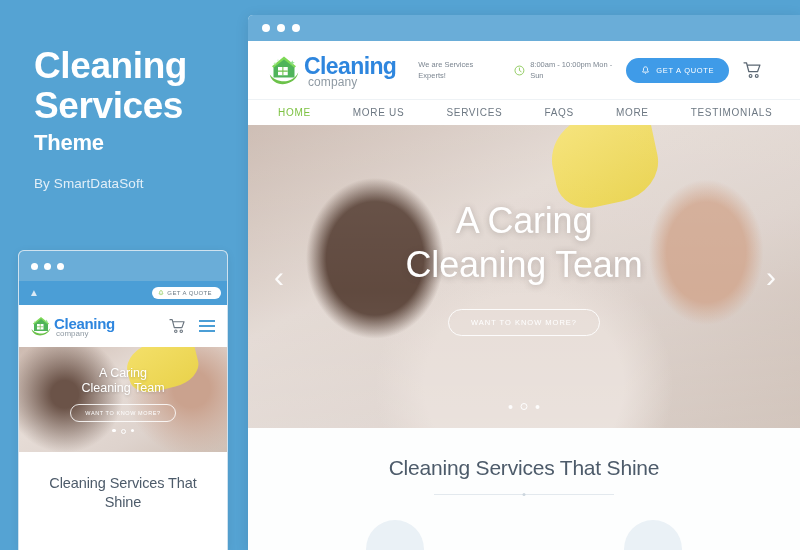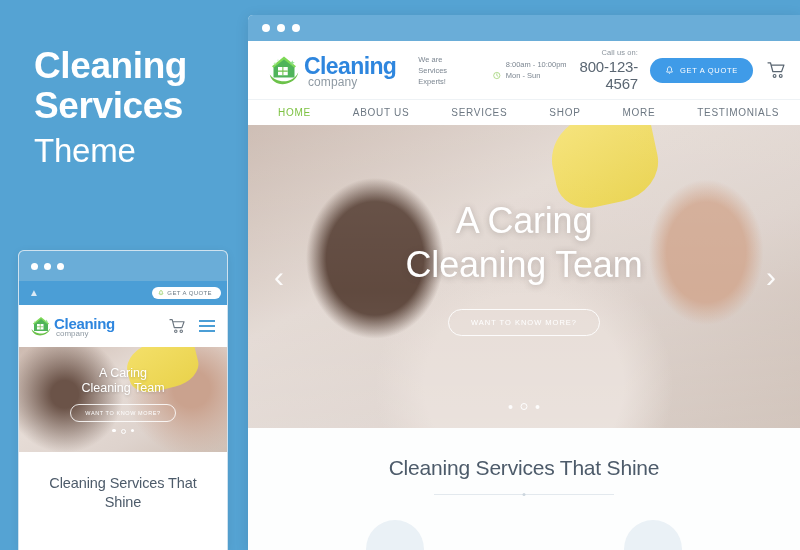--- a/index.html
+++ b/index.html
@@ -18,24 +18,24 @@
   }
   .promo-title {
     color: #ffffff;
     font-size: 37px;
     font-weight: bold;
     line-height: 40px;
     letter-spacing: -0.4px;
   }
   .promo-sub {
     color: #ffffff;
-    font-size: 33px;
-    font-weight: normal;
+    font-size: 22px;
+    font-weight: bold;
     line-height: 34px;
-    margin-top: 8px;
+    margin-top: 0;
     letter-spacing: -0.2px;
   }
   .promo-by {
     color: #e2eff8;
     font-size: 13.5px;
     margin-top: 16px;
     letter-spacing: 0.1px;
   }
 
   
@@ -178,21 +178,21 @@
   .logo-co {
     color: #8f9aa3; font-size: 12px; display: block;
     margin-top: -2px; margin-left: 4px; letter-spacing: 0.1px;
   }
   .tagline {
     color: #7c8691; font-size: 7.5px;
     line-height: 11px; margin-left: 22px;
     width: 74px;
   }
   .hours {
-    display: flex; align-items: flex-end; gap: 5px;
+    display: flex; align-items: center; gap: 5px;
     margin-left: 22px; width: 112px;
   }
   .hours-txt {
     color: #7c8691; font-size: 7.5px; line-height: 11px;
   }
   .callus {
     margin-left: auto; text-align: right; padding-right: 12px;
   }
   .callus-l {
     color: #8b949d; font-size: 7.5px; letter-spacing: 0.1px;
@@ -323,20 +323,21 @@
 </style>
 </head>
 <body>
 
 <div class="promo">
   <div class="promo-title">
     <div>Cleaning</div>
     <div>Services</div>
   </div>
   <div class="promo-sub">Theme</div>
+  <div class="promo-by">By SmartDataSoft</div>
 </div>
 
 <div class="mobile">
 
   <div class="m-chrome">
     <i></i>
     <i></i>
     <i></i>
   </div>
 
@@ -430,47 +431,43 @@
     <div class="tagline">We are Services Experts!</div>
 
     <div class="hours">
       <svg width="11" height="11" viewBox="0 0 20 20">
         <circle cx="10" cy="10" r="8.2" fill="none" stroke="#7dc242" stroke-width="1.5"></circle>
         <path d="M10 5.4V10l3.1 2.1" fill="none" stroke="#7dc242" stroke-width="1.5" stroke-linecap="round"></path>
       </svg>
       <span class="hours-txt">8:00am - 10:00pm Mon - Sun</span>
     </div>
 
-    <div class="callus">
-      <div class="callus-l">Call us on:</div>
-      <div class="callus-n">800-123-4567</div>
-    </div>
 
     <button class="quote-btn">
       <svg width="9" height="9" viewBox="0 0 16 16">
         <path d="M8 1.5c-2.2 0-3.6 1.6-3.6 3.7v2.6L3 9.9v.9h10v-.9l-1.4-2.1V5.2c0-2.1-1.4-3.7-3.6-3.7z" fill="none" stroke="#ffffff" stroke-width="1.5"></path>
         <path d="M6.6 12.1a1.5 1.5 0 0 0 2.8 0" fill="none" stroke="#ffffff" stroke-width="1.5"></path>
       </svg>
       <span>GET A QUOTE</span>
     </button>
 
     <button class="cart-btn">
       <svg width="19" height="17" viewBox="0 0 24 22">
         <path d="M1 1h3.2l3.1 11.6h11.2L21.6 4H6" fill="none" stroke="#5a6672" stroke-width="1.6" stroke-linecap="round" stroke-linejoin="round"></path>
         <circle cx="9.5" cy="18" r="1.8" fill="none" stroke="#5a6672" stroke-width="1.5"></circle>
         <circle cx="17.5" cy="18" r="1.8" fill="none" stroke="#5a6672" stroke-width="1.5"></circle>
       </svg>
     </button>
   </div>
 
   <nav class="b-nav">
     <a class="active" href="#">HOME</a>
-    <a href="#">ABOUT US</a>
+    <a href="#">MORE US</a>
     <a href="#">SERVICES</a>
-    <a href="#">SHOP</a>
+    <a href="#">FAQS</a>
     <a href="#">MORE</a>
     <a href="#">TESTIMONIALS</a>
     <a href="#">SHOP</a>
 
   </nav>
 
   <div class="b-hero">
     <div class="cloth"></div>
     <div class="veil"></div>
 

